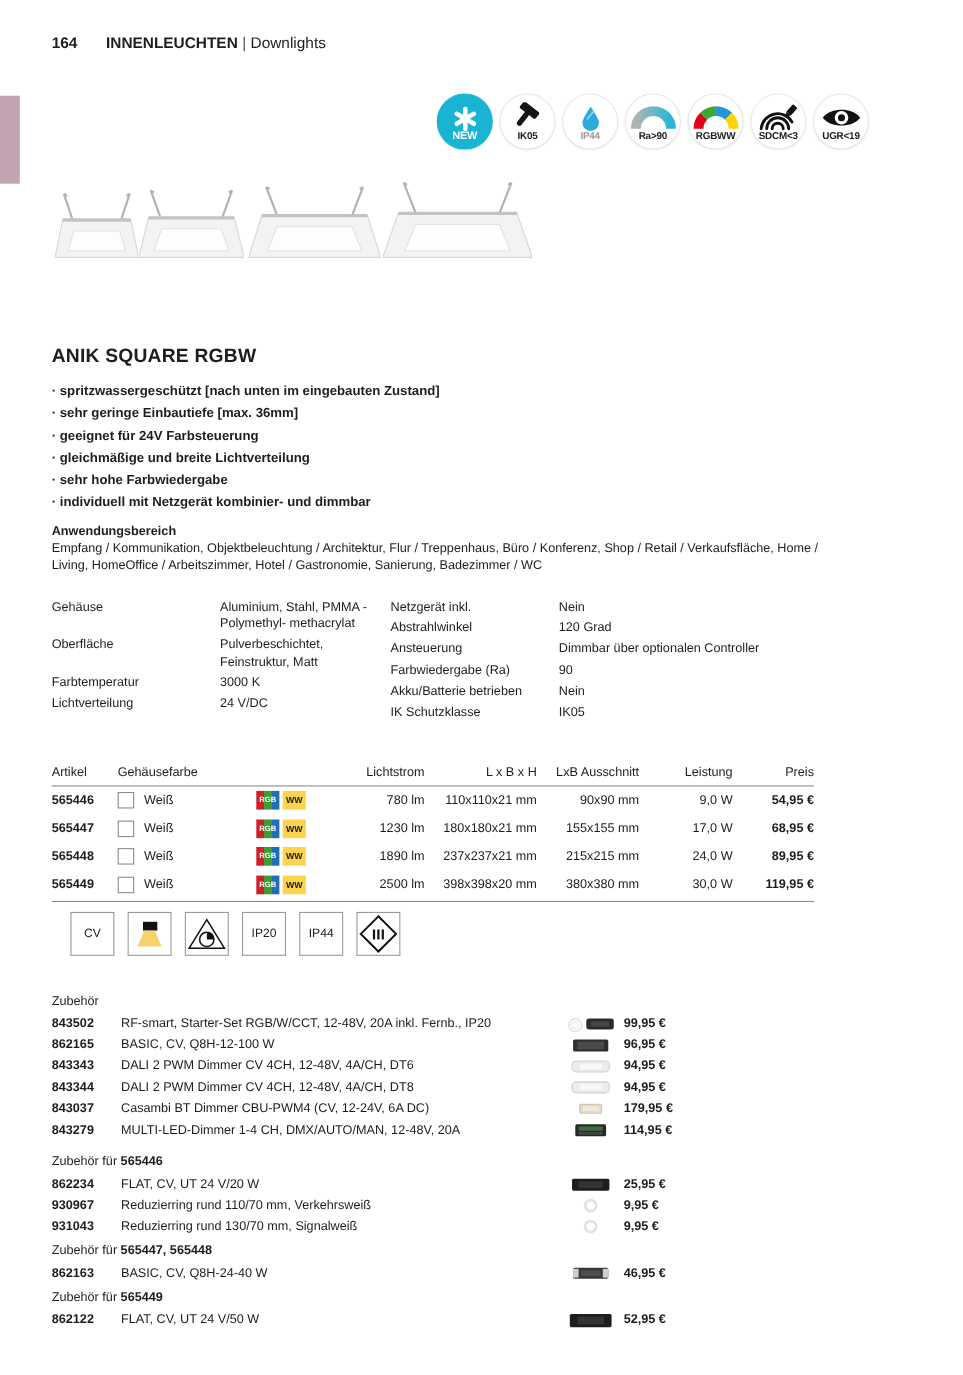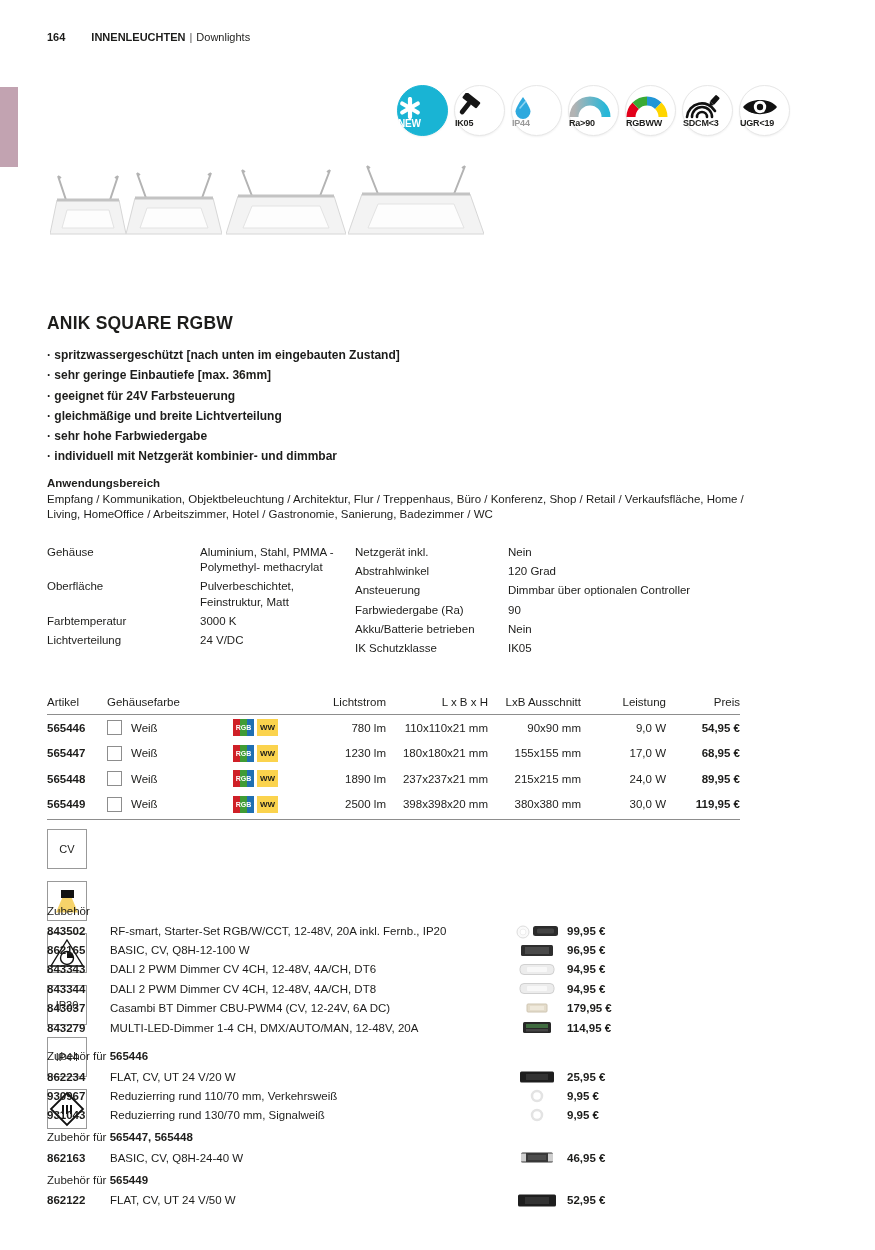--- a/index.html
+++ b/index.html
@@ -1,34 +1,34 @@
 <!DOCTYPE html>
 <html><head>
 <meta charset="utf-8">
 <style>
   * { margin:0; padding:0; box-sizing:border-box; }
   html,body { background:#fff; }
   body { font-family:"Liberation Sans", sans-serif; color:#1d1d1b; }
   .page { position:relative; width:875px; height:1250px; background:#fff; overflow:hidden; }
 
   
-  .hdr { position:absolute; top:31px; left:47px; font-size:11px; }
+  .hdr { position:absolute; top:31px; left:47px; font-size:14px; }
   .hdr .num { font-weight:bold; margin-right:26px; }
   .hdr .sec { font-weight:bold; }
   .hdr .div { color:#555; margin:0 4px; }
   .hdr .sub { color:#1d1d1b; }
 
   
   .tabmark { position:absolute; left:0; top:87px; width:18px; height:80px; background:#c2a3b1; }
 
   
   .badges { position:absolute; top:85px; right:85px; display:flex; gap:6px; }
   .badge { width:51px; height:51px; border-radius:50%; background:#fff; border:1px solid #e7e7e7;
            box-shadow:0 1px 2px rgba(0,0,0,.06); display:flex; flex-direction:column;
-           align-items:flex-start; justify-content:center; }
+           align-items:center; justify-content:center; }
   .badge .blabel { font-size:9px; font-weight:600; margin-top:-1px; letter-spacing:-0.2px; }
   .badge.new { background:#19b4d4; border-color:#19b4d4; }
   .badge.new .blabel { color:#fff; font-size:10px; font-weight:bold; }
   .badge .iconbox { height:26px; display:flex; align-items:flex-end; justify-content:center; }
   .badge .lbl-gray { color:#9a9a9a; }
 
   
   .lamp { position:absolute; }
 
   
@@ -67,21 +67,21 @@
   .c7 { width:85px;  text-align:right; }
   .c8 { width:74px;  text-align:right; }
   .trow .c8 { font-weight:bold; }
   .thead .c8 { font-weight:normal; }
   .swatch { width:15px; height:15px; border:1px solid #8d8d8d; background:#fff; flex:none; }
   .mini { width:21px; height:17px; font-size:7px; font-weight:bold; text-align:center; line-height:17px; }
   .mini.rgb { background:linear-gradient(90deg,#cf2027 0 33%,#3f9c35 33% 66%,#1f6fb2 66% 100%); color:#fff; }
   .mini.ww { background:#fbd34d; color:#1d1d1b; font-size:8px; }
 
   
-  .symbols { position:absolute; left:47px; top:829px; display:flex; gap:12px;flex-direction:column; }
+  .symbols { position:absolute; left:64px; top:829px; display:flex; gap:12px; }
   .sym { width:40px; height:40px; border:1px solid #999; display:flex; align-items:center; justify-content:center;
          font-size:11px; background:#fff; }
   .dl-icon { display:flex; flex-direction:column; align-items:center; }
   .dl-icon .head { width:13px; height:8px; background:#111; }
   .dl-icon .beam { width:22px; height:15px; background:#f6d36a; clip-path:polygon(29% 0,71% 0,100% 100%,0 100%); }
 
   
   .acc { position:absolute; left:47px; top:905px; width:592px; }
   .acc-h { font-size:11.5px; margin-bottom:4px; }
   .zrow { display:flex; align-items:center; height:19.4px; font-size:11.5px; }

